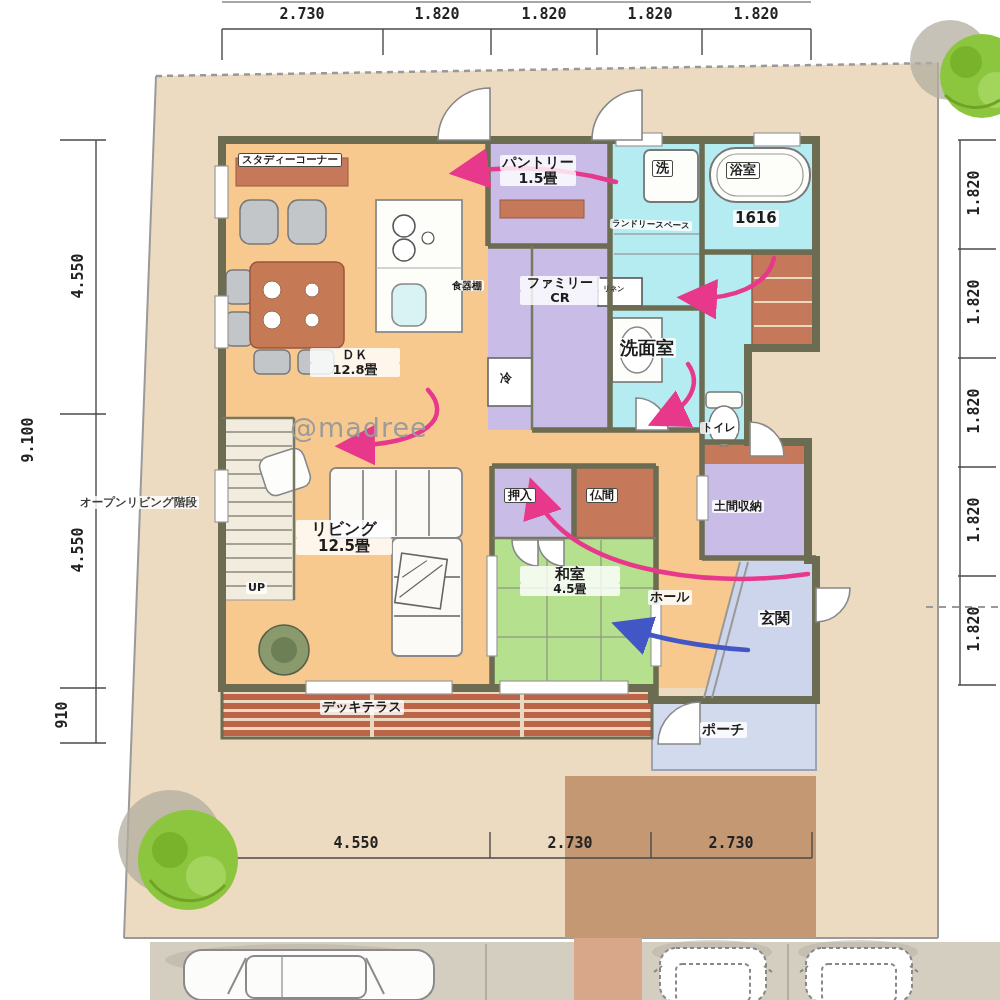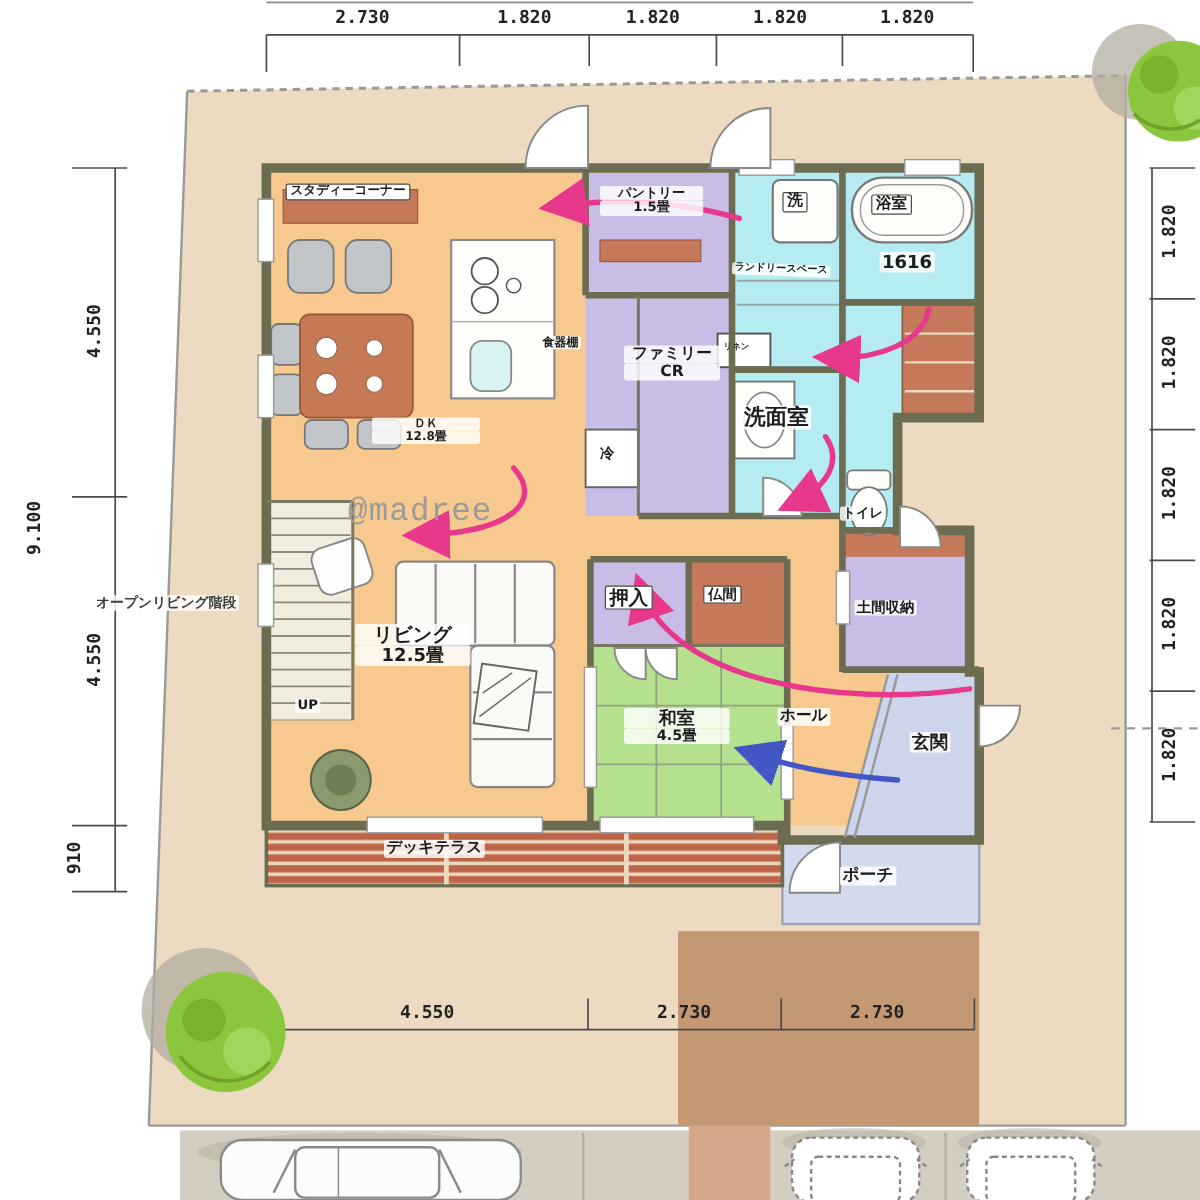--- a/index.html
+++ b/index.html
@@ -6,21 +6,21 @@
   .stage{position:relative;width:1000px;height:1000px;background:#ffffff;overflow:hidden;
          font-family:"DejaVu Sans","Liberation Sans",sans-serif;}
   svg.plan{position:absolute;left:0;top:0;z-index:1;}
   .lbl{position:absolute;z-index:40;font-weight:bold;color:#1c1c1c;white-space:nowrap;line-height:1.12;}
   .halo{background:rgba(255,255,255,.82);padding:0 2px;border-radius:2px;}
   .box{background:#fff;border:1.5px solid #4a4a42;padding:0 3px;border-radius:2px;}
   .ctr{text-align:center;}
   .dim{position:absolute;z-index:40;font-weight:bold;color:#222;font-size:15px;width:80px;text-align:center;
        font-family:"DejaVu Sans Mono","Liberation Mono",monospace;}
   .rot{transform:rotate(-90deg);}
-  .wm{position:absolute;z-index:50;color:#9b9b9b;font-size:27px;font-weight:normal;letter-spacing:1px;font-family:Liberation Mono, monospace;}
+  .wm{position:absolute;z-index:50;color:#9b9b9b;font-size:27px;font-weight:normal;letter-spacing:1px;}
   .two{display:block;}
 </style>
 </head>
 <body>
 
 <div class="stage">
 
 <svg class="plan" width="1000" height="1000" viewBox="0 0 1000 1000">
   <defs>
     <pattern id="wood" width="10" height="9" patternUnits="userSpaceOnUse">
@@ -283,63 +283,63 @@
     <path d="M774,258 C768,286 732,300 690,298" stroke="#e7388c" stroke-width="4.5" marker-end="url(#ahp)"></path>
     <path d="M688,364 C702,384 690,406 660,420" stroke="#e7388c" stroke-width="4.5" marker-end="url(#ahp)"></path>
     <path d="M428,390 C452,416 430,444 348,446" stroke="#e7388c" stroke-width="4.5" marker-end="url(#ahp)"></path>
     <path d="M808,574 C700,590 560,568 534,490" stroke="#e7388c" stroke-width="4.5" marker-end="url(#ahp)"></path>
     <path d="M748,650 C692,646 656,638 624,627" stroke="#4356c6" stroke-width="4.5" marker-end="url(#ahb)"></path>
   </g>
 </svg>
 
 <div class="lbl box" style="left:238px;top:153px;font-size:10.5px">スタディーコーナー</div>
 
-<div class="lbl ctr" style="left:500px;top:155px;width:86px;font-size:11px">
+<div class="lbl ctr" style="left:500px;top:155px;width:76px;font-size:14px">
   <span class="two halo">パントリー</span>
   <span class="two halo">1.5畳</span>
 </div>
 
 <div class="lbl box" style="left:652px;top:160px;font-size:13px">洗</div>
 
 <div class="lbl box" style="left:726px;top:162px;font-size:13px">浴室</div>
 <div class="lbl halo" style="left:733px;top:210px;font-size:15px">1616</div>
 
 <div class="lbl halo" style="left:610px;top:220px;font-size:8.5px;transform:rotate(2deg)">ランドリースペース</div>
 
 <div class="lbl halo" style="left:450px;top:280px;font-size:10px">食器棚</div>
 
-<div class="lbl ctr" style="left:520px;top:288px;width:80px;font-size:13px">
+<div class="lbl ctr" style="left:520px;top:276px;width:80px;font-size:13px">
   <span class="two halo">ファミリー</span>
   <span class="two halo">CR</span>
 </div>
 
 <div class="lbl" style="left:603px;top:286px;font-size:7px;color:#333">リネン</div>
 
 <div class="lbl halo" style="left:618px;top:338px;font-size:18px">洗面室</div>
 
 <div class="lbl" style="left:500px;top:372px;font-size:12px">冷</div>
 
-<div class="lbl ctr" style="left:310px;top:348px;width:90px;font-size:10px">
+<div class="lbl ctr" style="left:310px;top:348px;width:90px;font-size:13px">
   <span class="two halo">ＤＫ</span>
   <span class="two halo">12.8畳</span>
 </div>
 
 <div class="lbl halo" style="left:700px;top:422px;font-size:11px">トイレ</div>
 
-<div class="lbl box" style="left:504px;top:488px;font-size:16px">押入</div>
+<div class="lbl box" style="left:504px;top:488px;font-size:12px">押入</div>
 <div class="lbl box" style="left:586px;top:488px;font-size:12px">仏間</div>
 
 <div class="lbl halo" style="left:712px;top:500px;font-size:12px">土間収納</div>
 
 <div class="lbl ctr" style="left:296px;top:520px;width:96px;font-size:16px">
   <span class="two halo">リビング</span>
   <span class="two halo" style="font-size:15px">12.5畳</span>
 </div>
 
-<div class="lbl ctr" style="left:520px;top:590px;width:88px;font-size:15px">
+<div class="lbl ctr" style="left:520px;top:566px;width:100px;font-size:15px">
   <span class="two halo">和室</span>
   <span class="two halo" style="font-size:12px">4.5畳</span>
 </div>
 
 <div class="lbl halo" style="left:648px;top:590px;font-size:13px">ホール</div>
 <div class="lbl halo" style="left:758px;top:610px;font-size:15px">玄関</div>
 <div class="lbl halo" style="left:246px;top:582px;font-size:11px">UP</div>
 <div class="lbl halo" style="left:78px;top:496px;font-size:11.5px;color:#3c3c3c">オープンリビング階段</div>
 <div class="lbl halo" style="left:320px;top:700px;font-size:13px">デッキテラス</div>
 <div class="lbl halo" style="left:700px;top:722px;font-size:14px">ポーチ</div>

